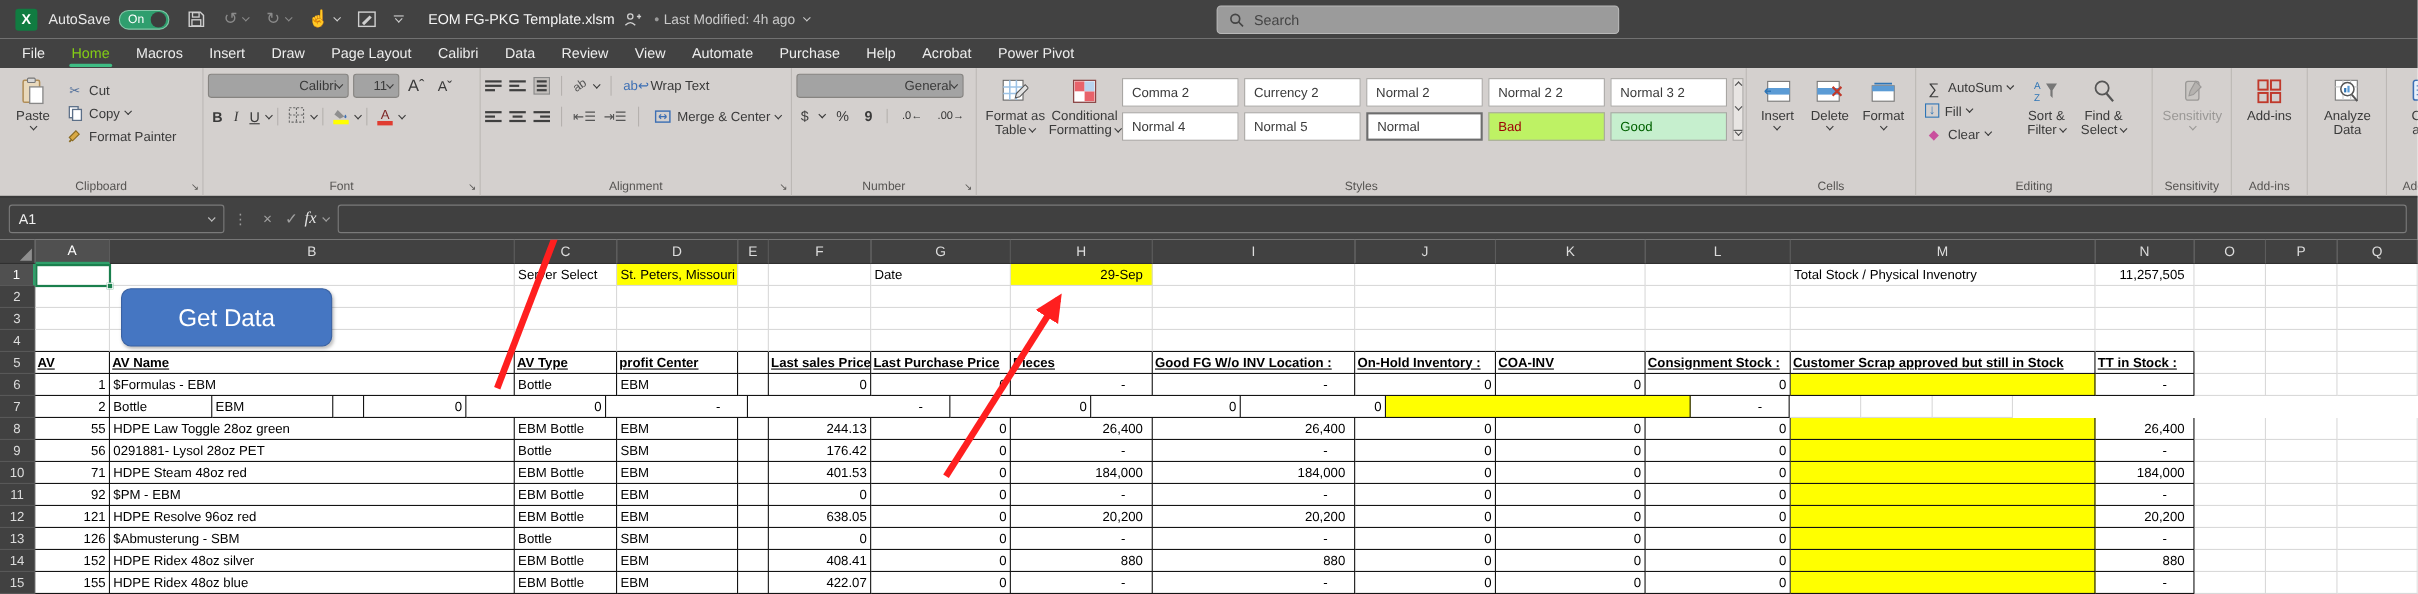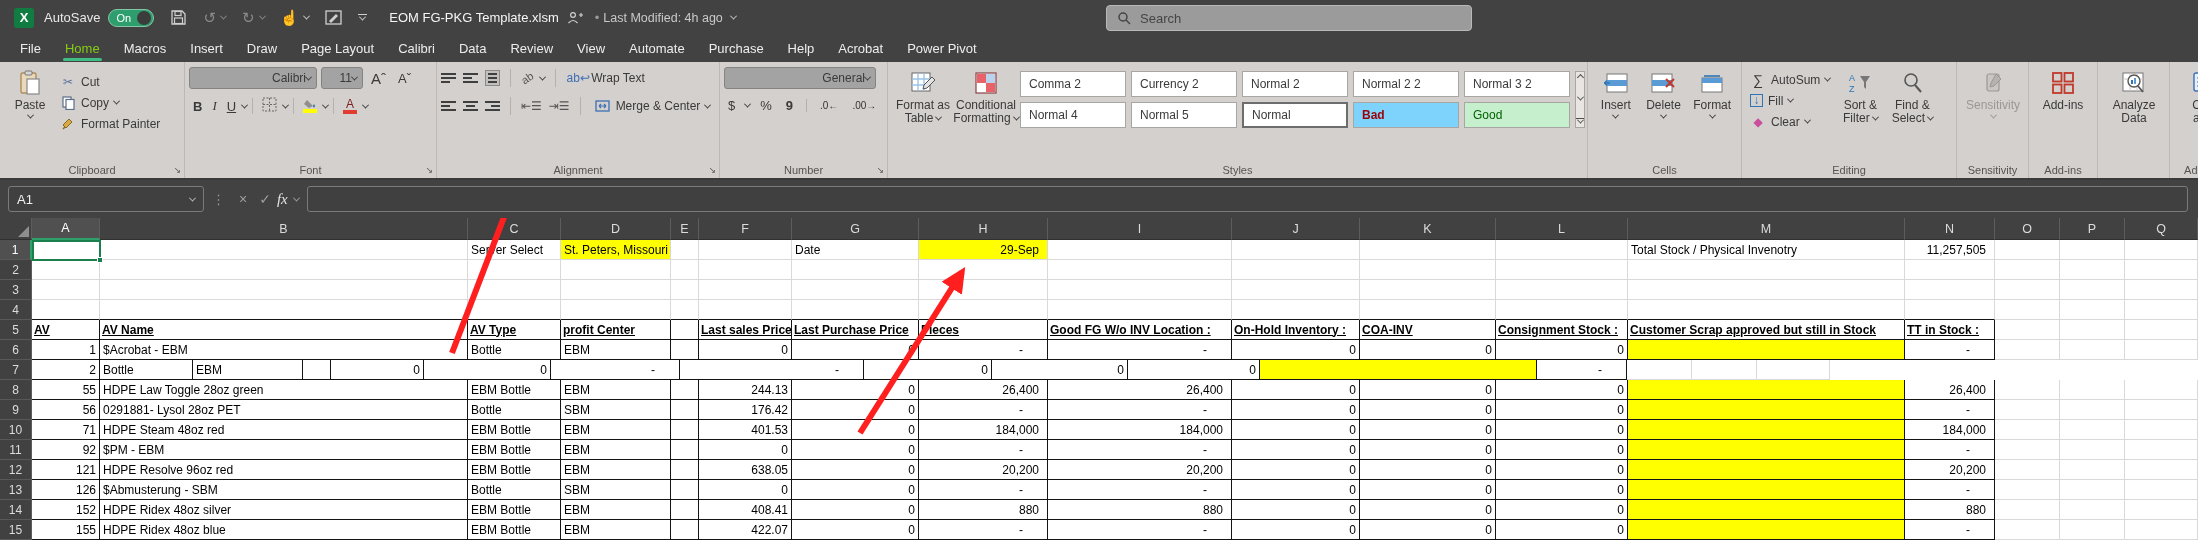--- a/index.html
+++ b/index.html
@@ -64,21 +64,21 @@
   .bars span { height:1.8px; background:#3f3f3f; }
   .fmtbtn { font-size:13px; padding:1px 4px; cursor:pointer; }
   .disabled { color:#9a9896 !important; }
 
   
   #gallery { display:grid; grid-template-columns:repeat(5,106px); grid-template-rows:26px 26px;
     gap:5px 5px; padding:4px 2px 0 2px; }
   .gcell { background:#fff; border:1px solid #a8a6a3; font-size:12px; display:flex;
     align-items:center; padding-left:8px; cursor:pointer; white-space:nowrap; overflow:hidden; }
   .gcell.selected { border:2px solid #6d6d6d; }
-  .gcell.bad { background:#7dd3fc; color:#9c0006;font-weight:bold; }
+  .gcell.bad { background:#bef264; color:#9c0006; }
   .gcell.good { background:#c6efce; color:#006100; }
   .gal-scroll { display:flex; flex-direction:column; justify-content:space-between;
     border:1px solid #a8a6a3; background:#e8e5e3; width:16px; height:57px; margin:4px 0 0 3px;
     align-items:center; padding:3px 0; color:#4f4f4f; }
 
   
   #fbar { position:absolute; left:0; top:180px; width:2198px; height:38px; background:#424242;
     display:flex; align-items:center; color:#cfcfcf; }
   #namebox { margin-left:8px; width:196px; height:26px; background:#404040; border:1px solid #7a7a7a;
     border-radius:3px; color:#f0f0f0; font-size:13px; display:flex; align-items:center;
@@ -747,21 +747,21 @@
           <div class="c" style="width: 65px;"></div>
           <div class="c" style="width: 65px;"></div>
           <div class="c" style="width: 73px;"></div>
         </div>
         <div class="grow">
           <div class="rh">6</div>
           <div class="c tb r r" style="width: 68px;">
             <span>1</span>
           </div>
           <div class="c tb" style="width: 368px;">
-            <span>$Acrobat - EBM</span>
+            <span>$Formulas - EBM</span>
           </div>
           <div class="c tb" style="width: 93px;">
             <span>Bottle</span>
           </div>
           <div class="c tb" style="width: 110px;">
             <span>EBM</span>
           </div>
           <div class="c tb" style="width: 28px;"></div>
           <div class="c tb r r" style="width: 93px;">
             <span>0</span>
@@ -1182,20 +1182,21 @@
             <span>-</span>
           </div>
           <div class="c" style="width: 65px;"></div>
           <div class="c" style="width: 65px;"></div>
           <div class="c" style="width: 73px;"></div>
         </div>
       </div>
     <div id="selbox">
       <span id="selhandle"></span>
     </div>
+    <div id="getdata">Get Data</div>
     <svg id="arrows">
       <defs>
         <marker id="ah" markerWidth="5" markerHeight="5" refX="3.2" refY="2" orient="auto" markerUnits="strokeWidth">
           <path d="M0,0 L4.2,2 L0,4 z" fill="#ff1f1f"></path>
         </marker>
       </defs>
       <line x1="452" y1="353" x2="566" y2="55" stroke="#ff1f1f" stroke-width="6" marker-end="url(#ah)" transform="translate(0,-218)"></line>
       <line x1="860" y1="215" x2="962" y2="54" stroke="#ff1f1f" stroke-width="6" marker-end="url(#ah)"></line>
     </svg>
   </div>

